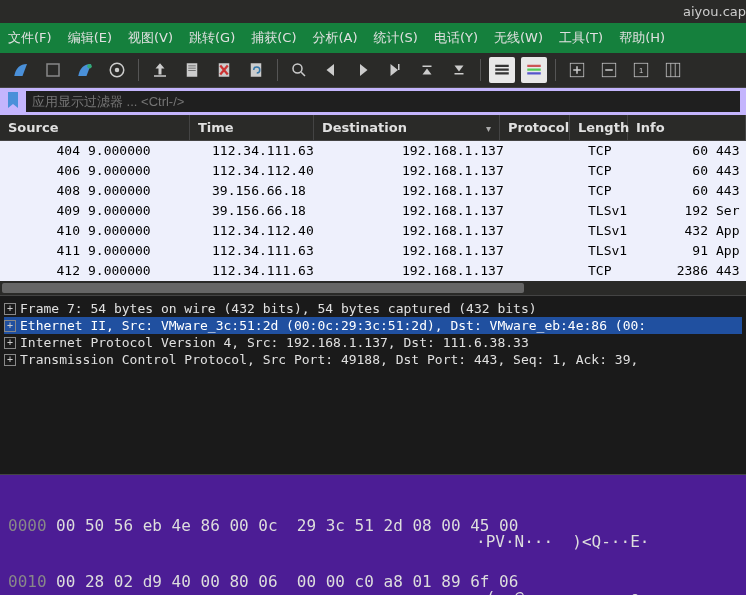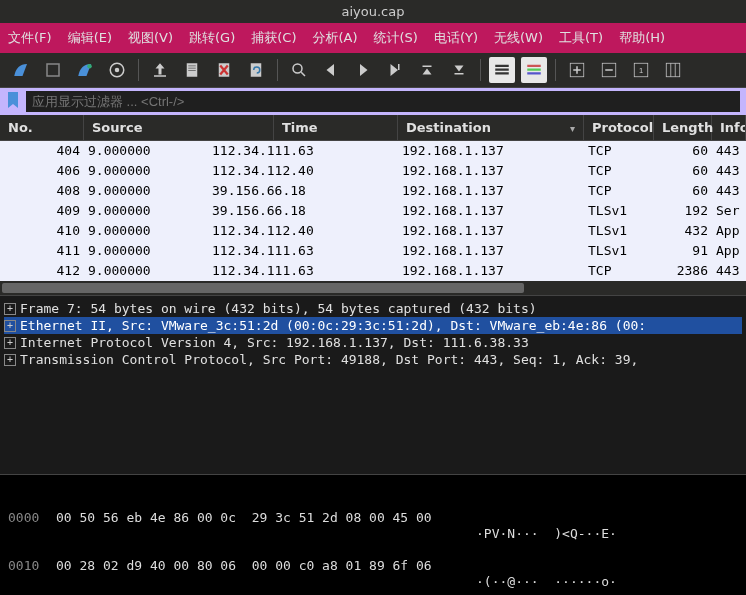--- a/index.html
+++ b/index.html
@@ -10,26 +10,26 @@
   font-size: 13px;
   width: 746px;
   height: 595px;
   overflow: hidden;
   display: flex;
   flex-direction: column;
 }
 .titlebar {
   background: #2a2a28;
   color: #ccc;
-  text-align: center;
+  text-align: right;
   padding: 4px 0;
   font-size: 13px;
 }
 .menubar {
-  background: #be185d;
+  background: #15803d;
   display: flex;
   padding: 4px 6px;
   gap: 12px;
   align-items: flex-end;
 }
 .menubar .menu-item {
   color: #e0e0e0;
   cursor: pointer;
   padding: 2px 2px;
 }
@@ -170,24 +170,24 @@
   border: 1px solid #888;
   display: inline-flex;
   align-items: center;
   justify-content: center;
   font-size: 10px;
   line-height: 1;
   color: #ccc;
   flex-shrink: 0;
 }
 .hex-pane {
-  background: #000000;
+  background: #4c1d95;
   color: #aaa;
   font-family: "DejaVu Sans Mono", monospace;
-  font-size: 13px;
+  font-size: 16px;
   padding: 4px 8px;
   flex: 1;
   white-space: pre;
   overflow: hidden;
 }
 .hex-row { display: flex; gap: 0; height: 18px; line-height: 18px; }
 .hex-off { color: #888; width: 48px; }
 .hex-bytes { color: #ddd; width: 420px; }
 .hex-ascii { color: #ddd; margin-top: 16px; }
 </style>
@@ -341,21 +341,20 @@
   <span class="filter-icon">
     <svg width="14" height="16" viewBox="0 0 14 16">
         <path fill="#4a90d9" d="M2 0 H12 V16 L7 12 L2 16 Z"></path>
       </svg>
   </span>
   <input class="filter-input" placeholder="应用显示过滤器 ... &lt;Ctrl-/&gt;" style="">
 </div>
 
 <div class="packet-table">
   <div class="pt-header">
-    <div class="col col-no">No.</div>
     <div class="col col-src">Source</div>
     <div class="col col-time">Time</div>
     <div class="col col-dst"><span>Destination</span><span class="sort-ind">▾</span></div>
     <div class="col col-proto">Protocol</div>
     <div class="col col-len">Length</div>
     <div class="col col-info">Info</div>
   </div>
   <div class="pt-body" id="pt-body">
       <div class="pt-row">
         <div class="col col-no">404</div>

